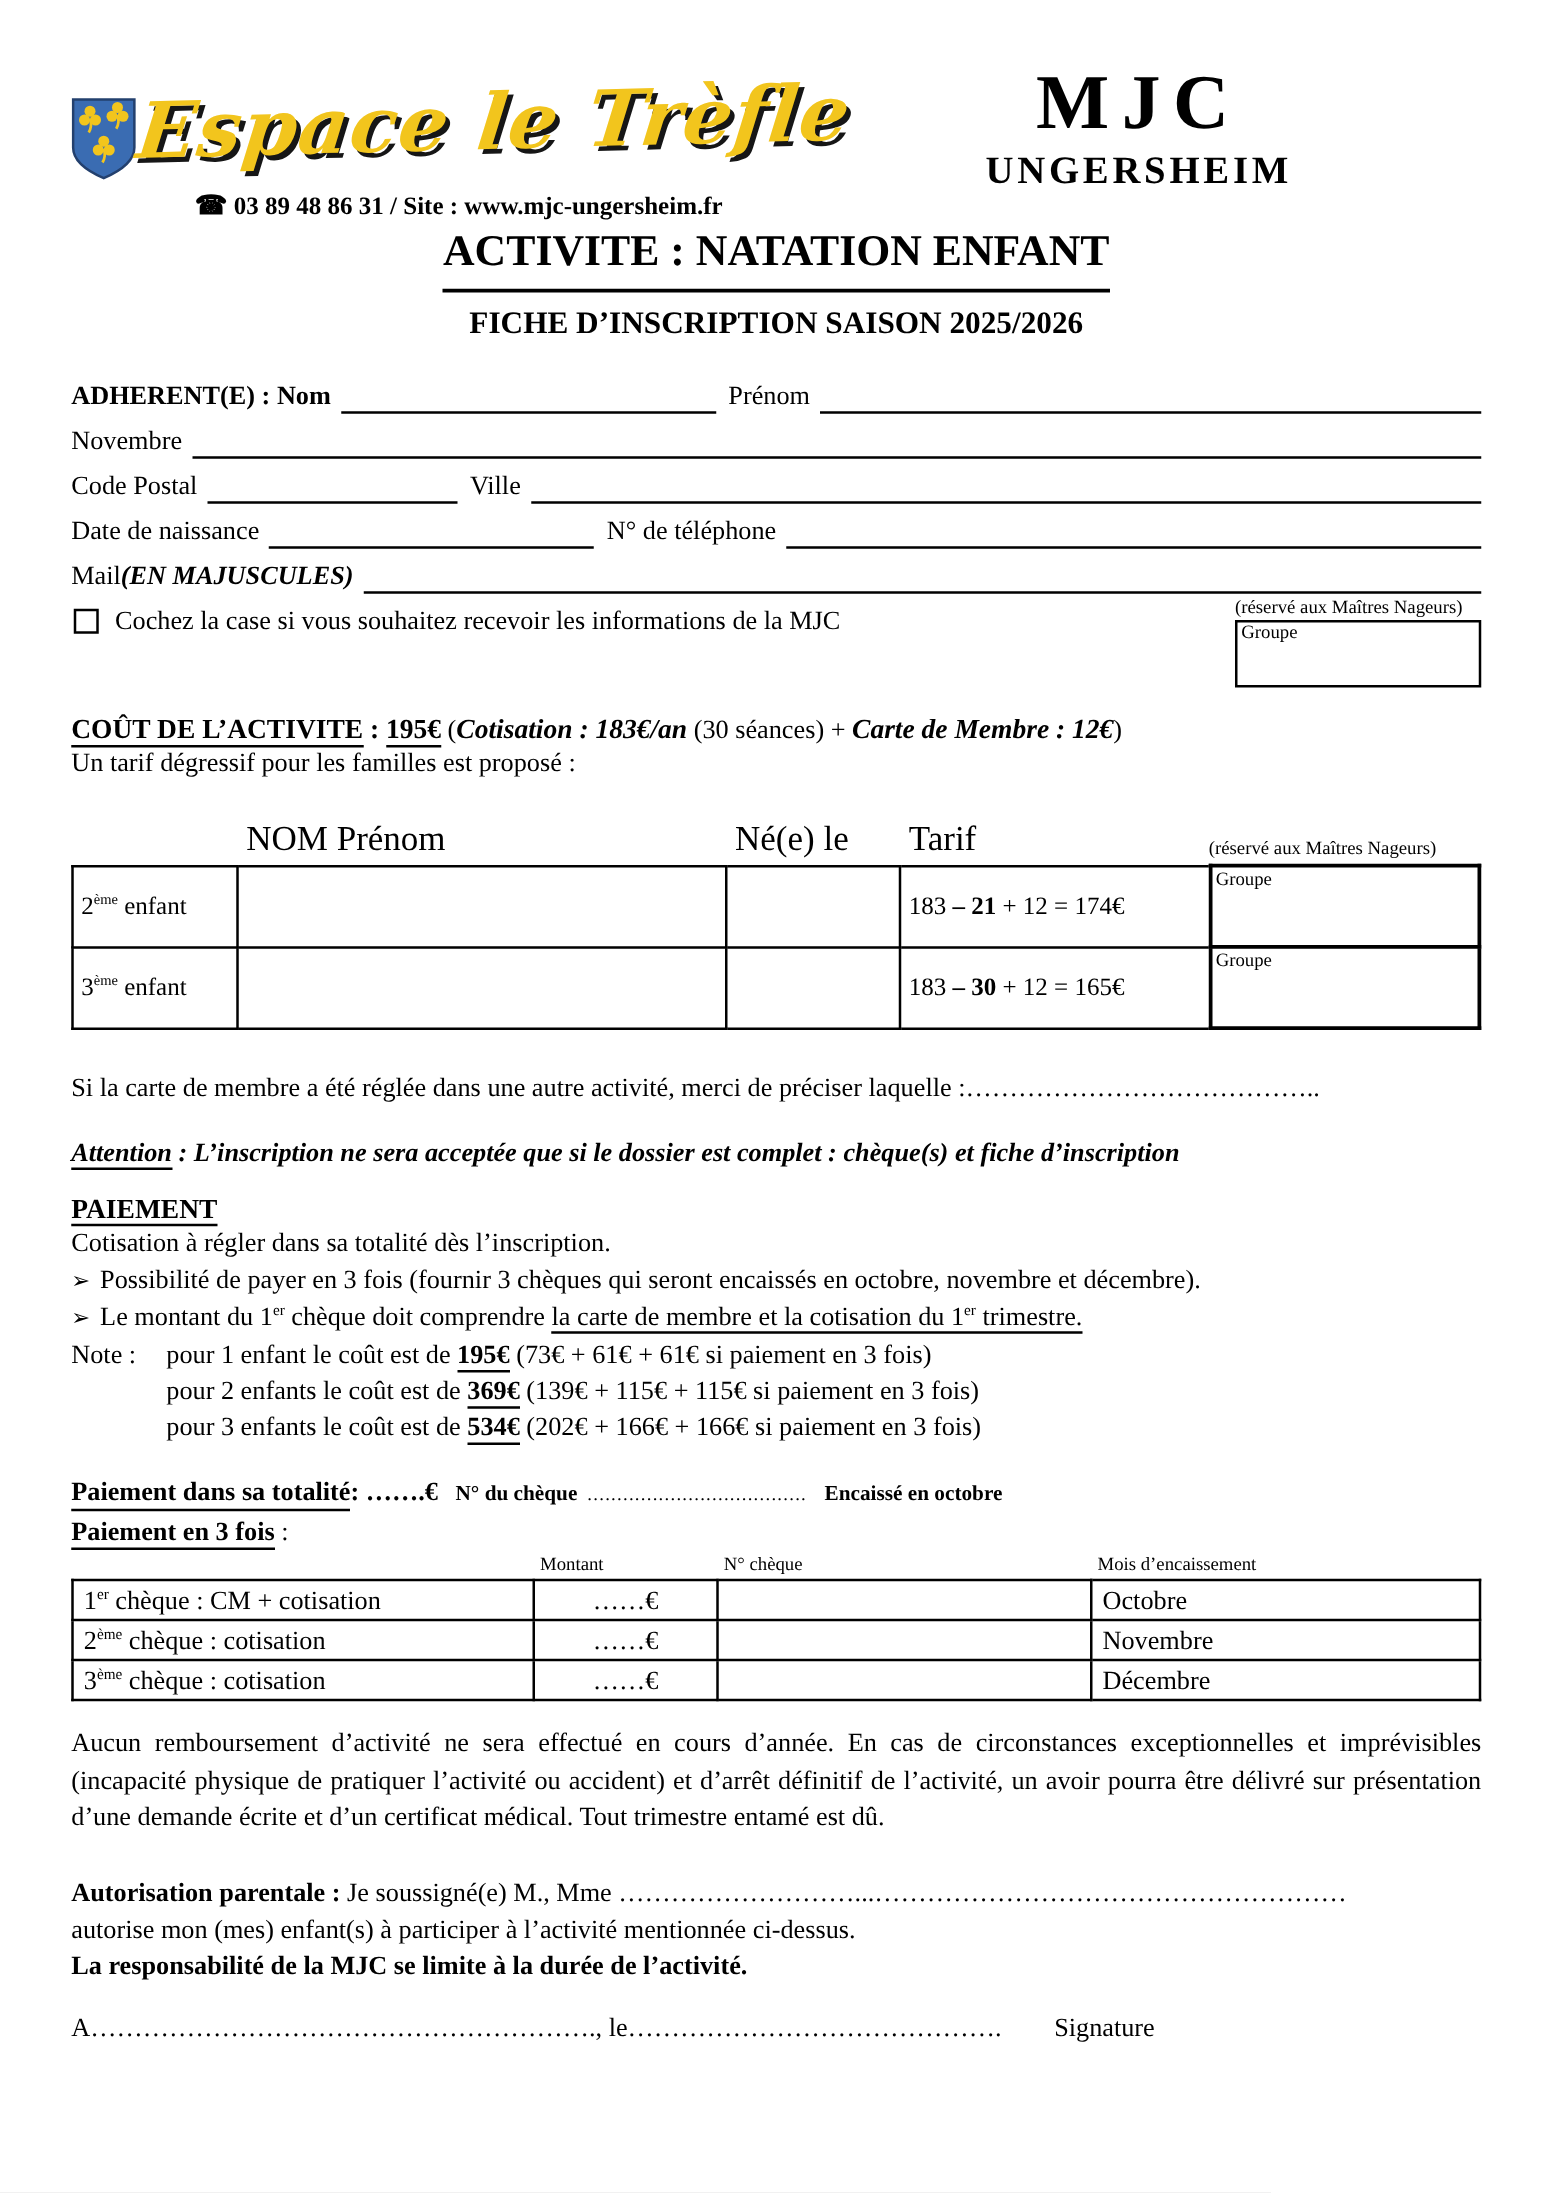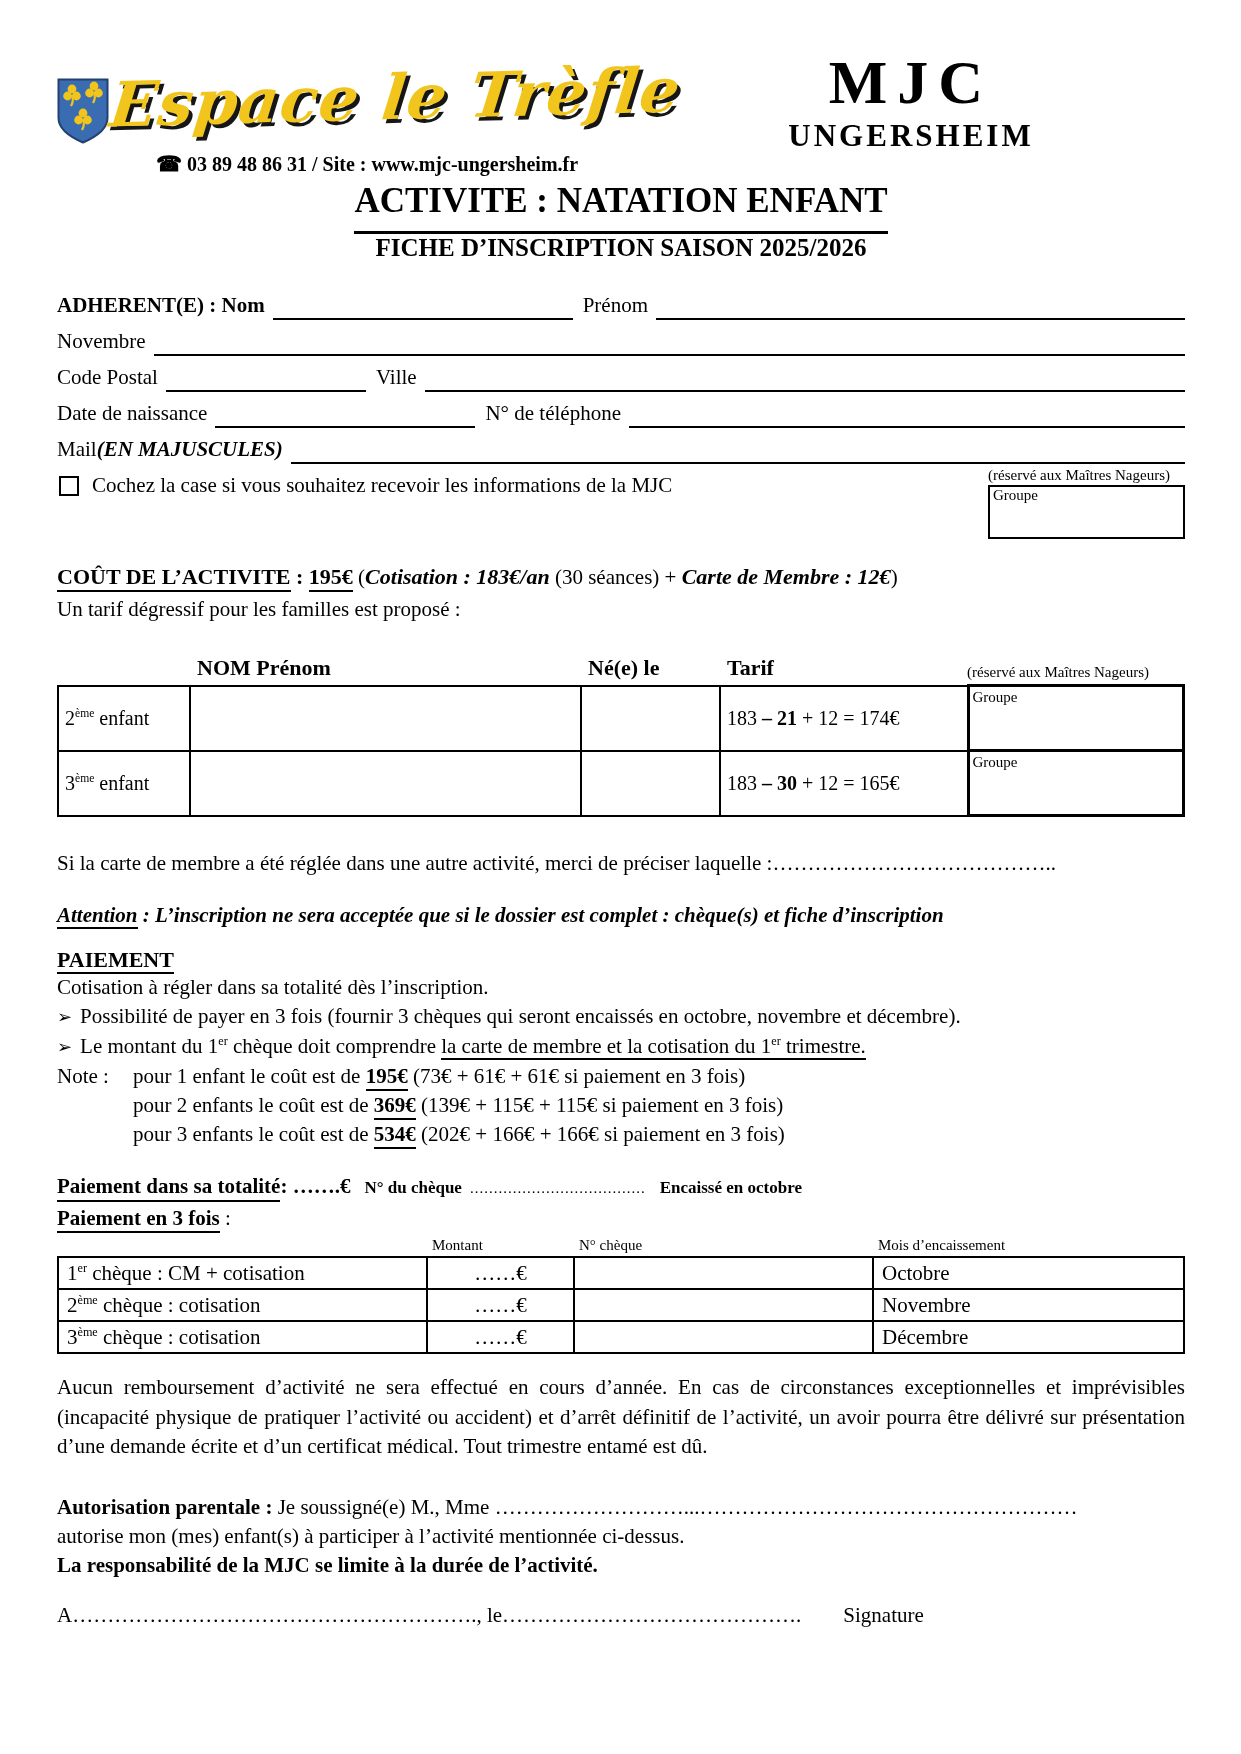--- a/index.html
+++ b/index.html
@@ -27,46 +27,46 @@
   }
   .contact-line { font-size:20px; font-weight:bold; text-align:center; margin-top:0px; white-space:nowrap; }
   .phone-icon { font-size:21px; }
   .org-block { flex:1; text-align:center; margin-top:2px; padding-right:40px; }
   .org-name { font-size:62px; font-weight:bold; letter-spacing:10px; line-height:64px; }
   .org-city { font-size:31px; font-weight:bold; letter-spacing:3px; margin-top:4px; white-space:nowrap; }
 
   
   .title { text-align:center; font-size:35px; font-weight:bold; margin-top:4px; }
   .title span { border-bottom:3px solid #000; padding-bottom:11px; }
-  .subtitle { text-align:center; font-size:25px; font-weight:bold; margin-top:13px; }
+  .subtitle { text-align:center; font-size:25px; font-weight:bold; margin-top:24px; }
 
   
   .form-area { margin-top:29px; font-size:21px; }
   .fline { display:flex; align-items:flex-end; margin-bottom:7px; line-height:29px; }
   .lbl { white-space:nowrap; }
   .blank { border-bottom:2px solid #000; height:25px; margin-left:8px; }
   .blank + .lbl { margin-left:10px; }
   .w300 { width:300px; } .w200 { width:200px; } .w260 { width:260px; }
   .grow { flex:1; }
   .check-row { display:flex; margin-top:1px; }
   .checkbox { width:16px; height:16px; border:2px solid #000; margin:5px 13px 0 2px; flex:none; }
   .check-label { flex:1; line-height:29px; }
   .right-col { width:197px; flex:none; margin-top:-4px; }
   .reserved-note { font-size:15px; white-space:nowrap; }
   .groupe-box { border:2px solid #000; height:50px; font-size:15px; line-height:17px; padding:0 3px; margin-top:1px; }
 
   
-  .cout-line { margin-top:21px; font-size:22px; line-height:33px; }
+  .cout-line { margin-top:21px; font-size:22px; line-height:23px; }
   .cout-line .plain { font-size:21px; }
   .tarif-note { font-size:21px; margin-top:3px; }
 
   
   .t1-wrap { margin-top:33px; }
   .t1-head { display:grid; grid-template-columns:132px 391px 139px 248px auto; align-items:end; padding-bottom:3px; }
-  .th-big { font-size:22px; font-weight:bold; padding-left:8px; }
+  .th-big { font-size:28px; font-weight:normal; padding-left:8px; }
   .th-res { font-size:15px; font-weight:normal; }
   table.t1 { border-collapse:collapse; width:100%; table-layout:fixed; }
   .t1 td { border:2px solid #000; height:60px; vertical-align:middle; font-size:20px; padding:0 6px; }
   .t1 td.c-groupe { border-width:3px; vertical-align:top; font-size:15px; line-height:18px; padding:1px 3px; }
   .t1 .c-tarif { white-space:nowrap; }
 
   
   .si-carte { margin-top:34px; font-size:21px; }
   .attention { margin-top:27px; font-size:21px; font-weight:bold; font-style:italic; }
   .paiement-h { text-align:left; font-size:22px; font-weight:bold; margin-top:19px; }

